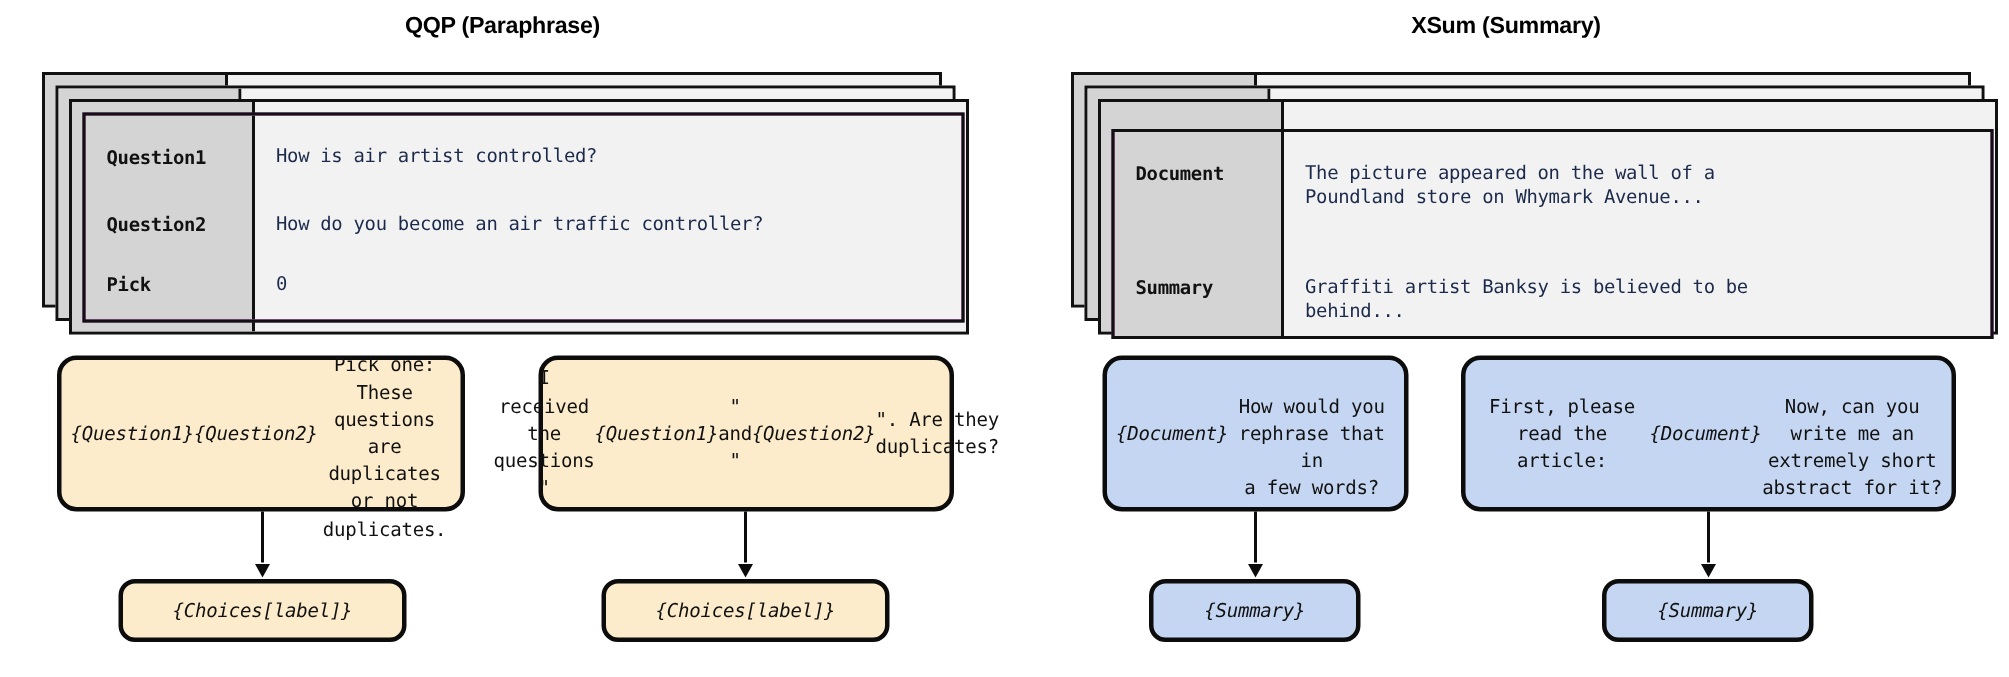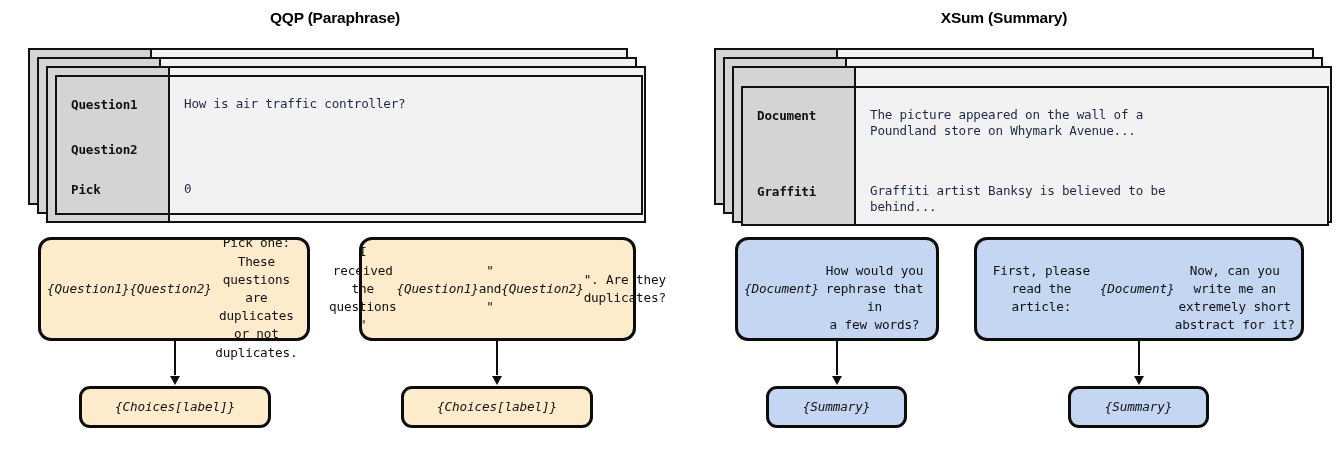--- a/index.html
+++ b/index.html
@@ -161,21 +161,22 @@
       <div class="card-body-col"></div>
     </div>
 
     <div class="card" style="left:55px; top:75px; width:588px; height:140px;">
       <div class="card-label-col" style="width:113px;">
         <span class="row-label" style="top:20px;">Question1</span>
         <span class="row-label" style="top:65px;text-align:center;">Question2</span>
         <span class="row-label" style="top:105px;">Pick</span>
       </div>
       <div class="card-body-col">
-        <span class="row-value" style="top:19px;">How is air traffic controller?</span>
+        <span class="row-value" style="top:19px;">How is air artist controlled?</span>
+        <span class="row-value" style="top:64px;">How do you become an air traffic controller?</span>
         <span class="row-value" style="top:104px;">0</span>
       </div>
     </div>
   </div>
 
   <div class="rbox yellow" style="left:38px; top:237px; width:272px; height:104px;"><span class="slot">{Question1}</span> <span class="slot">{Question2}</span>
 Pick one: These questions
 are duplicates or not
 duplicates.</div>
 
@@ -210,21 +211,21 @@
       <div class="card-label-col" style="width:122px;"></div>
       <div class="card-body-col"></div>
     </div>
     <div class="card ghost" style="left:63px; top:66px; width:600px; height:157px;">
       <div class="card-label-col" style="width:122px;"></div>
       <div class="card-body-col"></div>
     </div>
     <div class="card" style="left:72px; top:86px; width:588px; height:140px;">
       <div class="card-label-col" style="width:113px;">
         <span class="row-label" style="top:20px;">Document</span>
-        <span class="row-label" style="top:96px;">Graffiti</span>
+        <span class="row-label" style="top:96px;">Summary</span>
       </div>
       <div class="card-body-col">
         <span class="row-value" style="top:19px;">The picture appeared on the wall of a
 Poundland store on Whymark Avenue...</span>
         <span class="row-value" style="top:95px;">Graffiti artist Banksy is believed to be
 behind...</span>
       </div>
     </div>
   </div>
 

